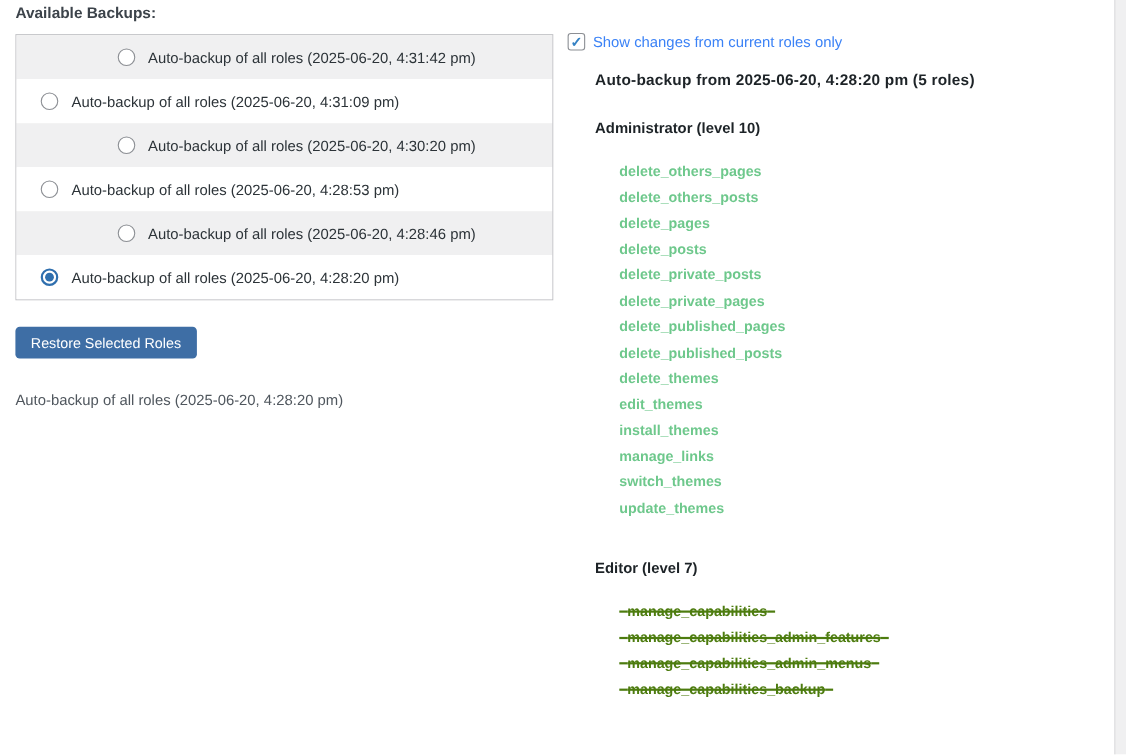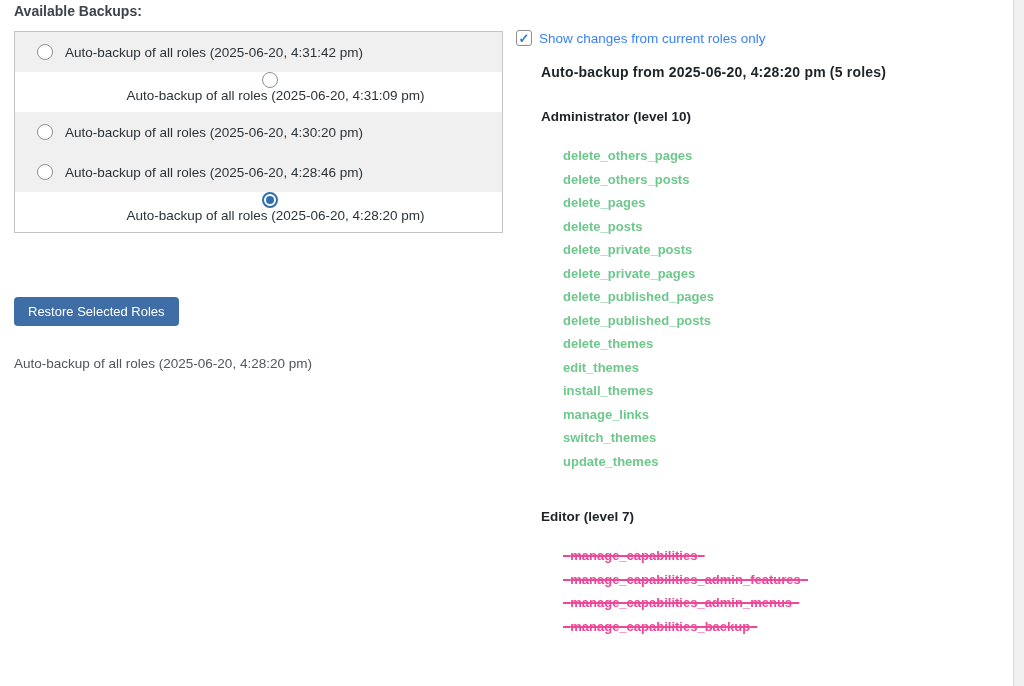--- a/index.html
+++ b/index.html
@@ -7,22 +7,22 @@
               font-family:"Liberation Sans", sans-serif; }
   .page { position:relative; width:1024px; height:604px; background:#fff; }
 
   
   .section-heading { position:absolute; left:14px; top:3px; font-size:14px;
                      font-weight:700; color:#3c434a; }
   .backup-list { position:absolute; left:14px; top:31px; width:489px;
                  border:1px solid #c3c4c7; background:#fff; }
   .backup-row { display:flex; align-items:center; height:40px; padding-left:22px;
                 cursor:pointer; }
-  .backup-row.alt { background:#f0f0f1; }
-  .backup-row.plain { background:#ffffff;flex-direction:column; }
+  .backup-row.alt { background:#f0f0f1;justify-content:center; }
+  .backup-row.plain { background:#ffffff; }
   .radio { width:16px; height:16px; border-radius:50%; background:#fff;
            border:1px solid #8c8f94; flex:0 0 auto; position:relative; }
   .radio.selected { border:2px solid #2f6fae; }
   .radio.selected::after { content:""; position:absolute; left:50%; top:50%;
            width:8px; height:8px; margin:-4px 0 0 -4px; border-radius:50%;
            background:#2f6fae; }
   .backup-label { margin-left:12px; font-size:13.5px; color:#2c3338; }
 
   .restore-btn { position:absolute; left:14px; top:297px; height:29px;
                  padding:0 14px; background:#3e6ea5; color:#fff; border:none;
@@ -40,21 +40,21 @@
   .filter-label { margin-left:7px; font-size:13.5px; color:#3b82f6; }
 
   .backup-title { position:absolute; left:541px; top:64px; font-size:14px;
                   font-weight:700; color:#1d2327; letter-spacing:0.2px; }
 
   .roles { position:absolute; left:541px; top:109px; width:460px; }
   .role-name { font-size:13.5px; font-weight:700; color:#1d2327; line-height:15px; }
   .cap-list { list-style:none; margin:20px 0 36px 0; padding-left:22px; }
   .cap-list li { font-size:13px; font-weight:700; line-height:23.5px; }
   .cap-added { color:#6ec88c; }
-  .cap-removed { color:#ec4899; text-decoration:line-through;
+  .cap-removed { color:#4d7c0f; text-decoration:line-through;
                  text-decoration-thickness:2px; }
   .cap-removed::before, .cap-removed::after { content:"\00a0\00a0"; }
 
   
   .scroll-track { position:absolute; right:0; top:0; width:11px; height:686px;
                   background:#f0f0f1; border-left:1px solid #dcdcde; }
 </style>
 </head>
 <body>
 
@@ -71,20 +71,24 @@
   <label class="backup-row plain">
     <span class="radio"></span>
     <span class="backup-label">Auto-backup of all roles (2025-06-20, 4:31:09 pm)</span>
   </label>
 
   <label class="backup-row alt">
     <span class="radio"></span>
     <span class="backup-label">Auto-backup of all roles (2025-06-20, 4:30:20 pm)</span>
   </label>
 
+  <label class="backup-row plain">
+    <span class="radio"></span>
+    <span class="backup-label">Auto-backup of all roles (2025-06-20, 4:28:53 pm)</span>
+  </label>
 
   <label class="backup-row alt">
     <span class="radio"></span>
     <span class="backup-label">Auto-backup of all roles (2025-06-20, 4:28:46 pm)</span>
   </label>
 
   <label class="backup-row plain">
     <span class="radio selected"></span>
     <span class="backup-label">Auto-backup of all roles (2025-06-20, 4:28:20 pm)</span>
   </label>

